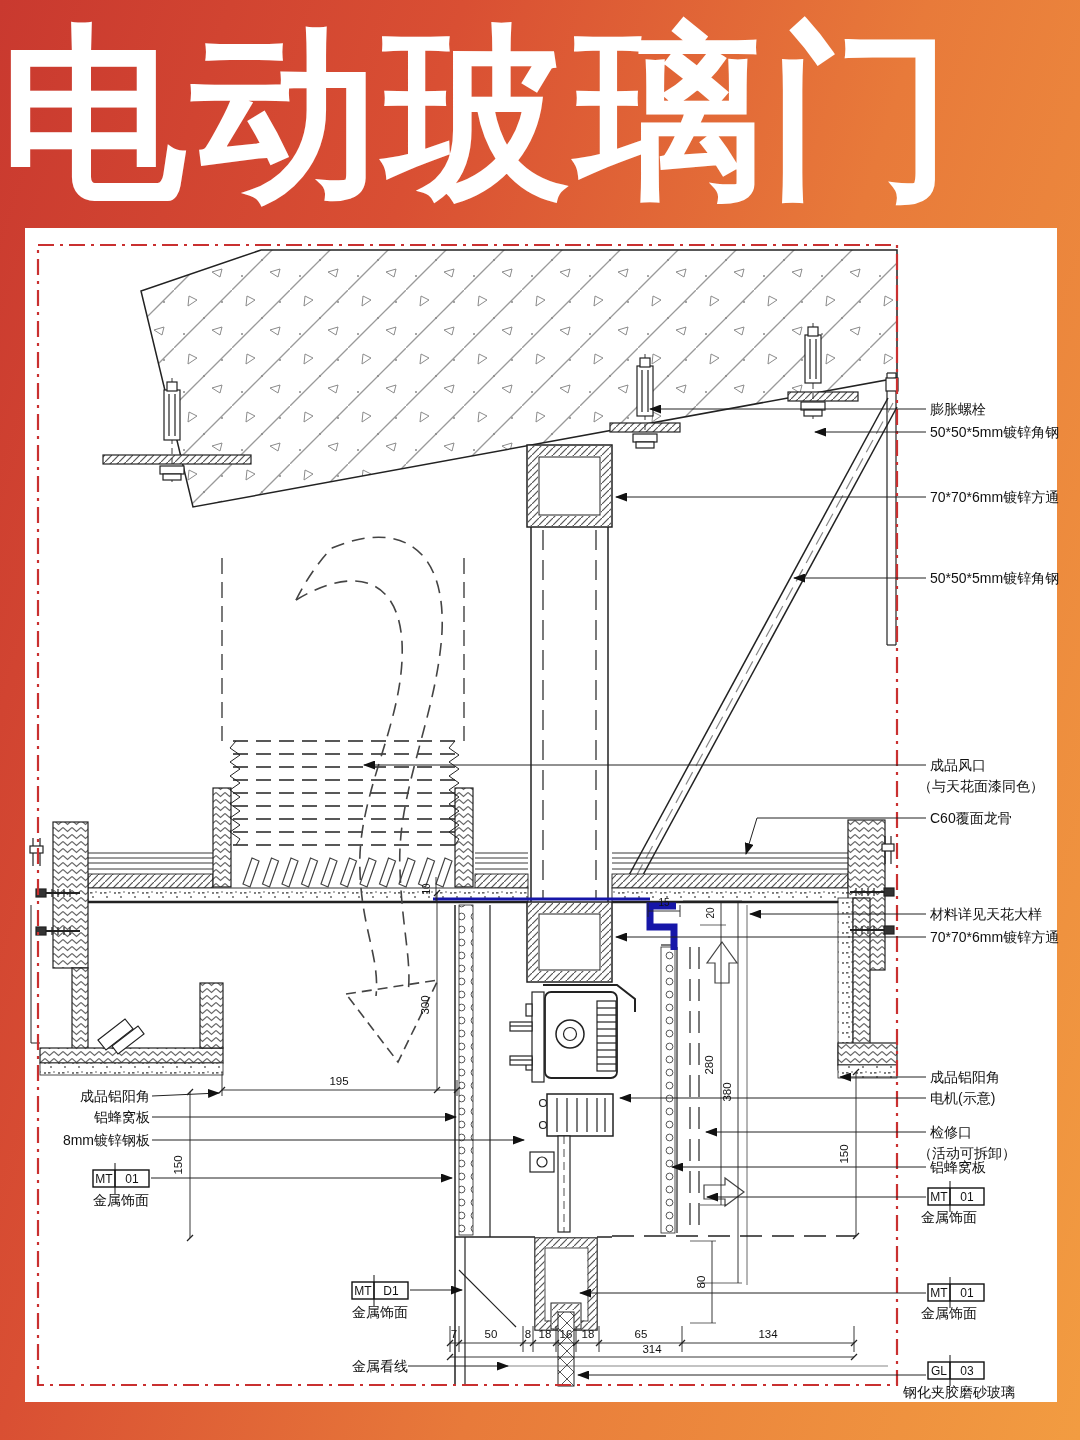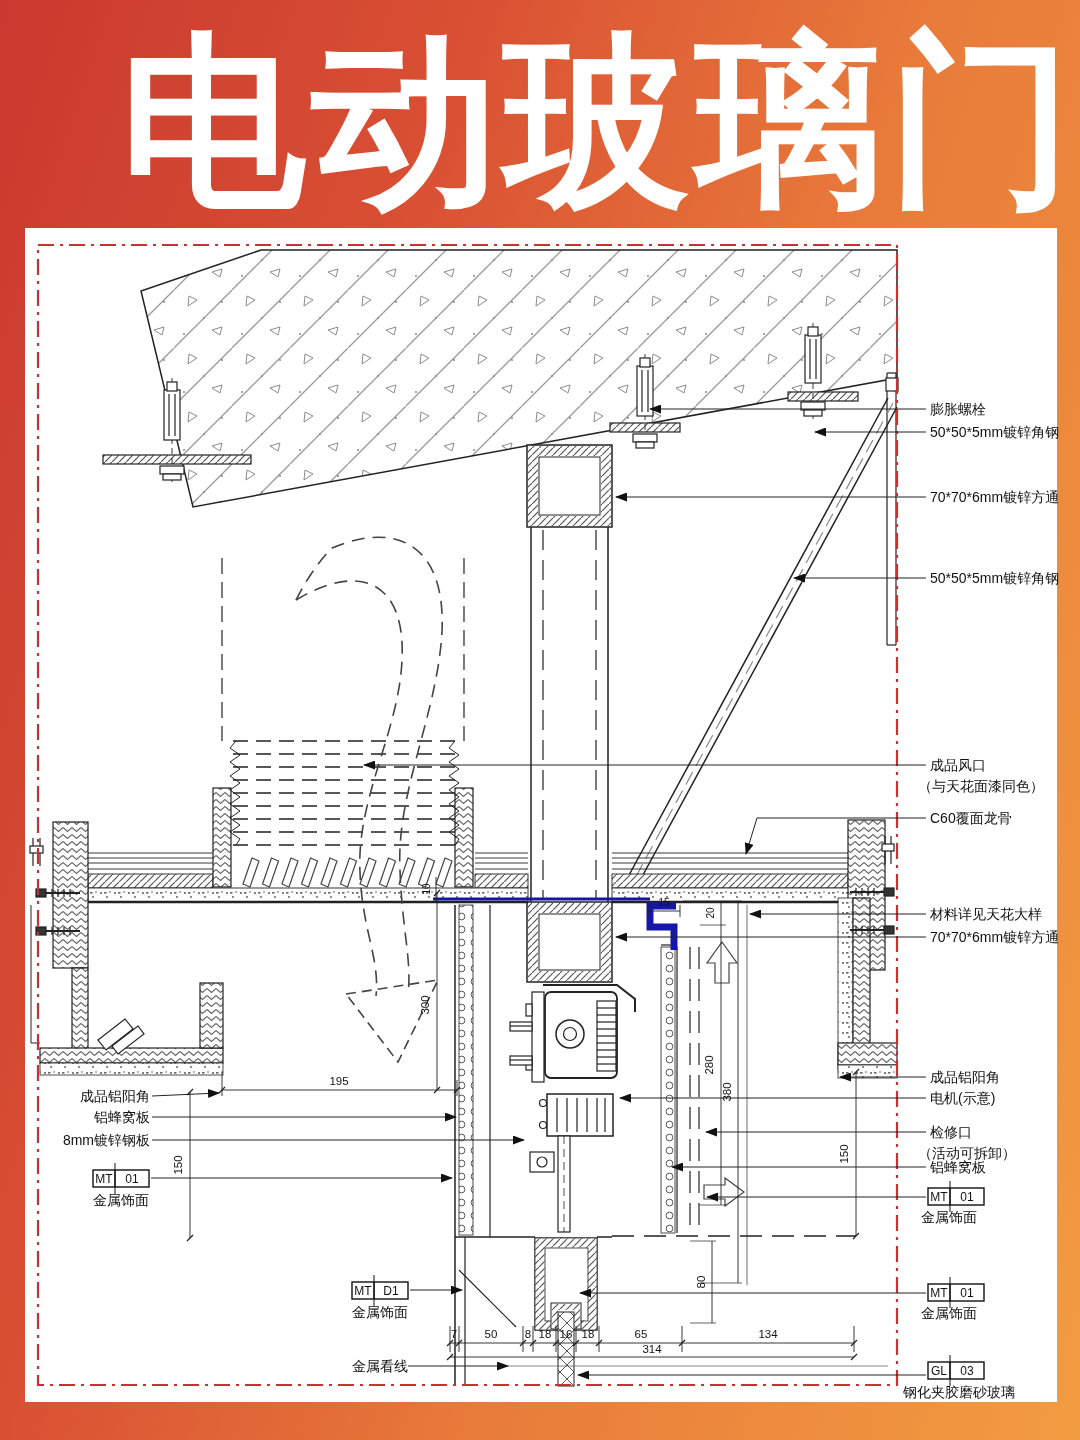--- a/index.html
+++ b/index.html
@@ -1,22 +1,22 @@
 <!DOCTYPE html>
 <html><head>
 <meta charset="utf-8">
 <style>
   html,body{margin:0;padding:0;}
   body{
     width:1080px;height:1440px;position:relative;overflow:hidden;
     background:linear-gradient(108deg,#c9392f 0%,#d94f33 30%,#e87a3a 60%,#f29c41 100%);
     font-family:"Liberation Sans", sans-serif;
   }
-  .hdr{position:absolute;left:0;top:8px;width:1080px;height:228px;
-       display:flex;align-items:center;justify-content:flex-end;}
+  .hdr{position:absolute;left:0;top:0;width:1080px;height:228px;
+       display:flex;align-items:center;justify-content:flex-start;}
   .hdr h1{margin:0;color:#ffffff;font-size:186px;font-weight:bold;
           letter-spacing:6px;white-space:nowrap;line-height:1;}
   .panel{position:absolute;left:25px;top:228px;width:1032px;height:1174px;background:#ffffff;}
   svg{position:absolute;left:0;top:0;}
   svg text{font-family:"Liberation Sans", sans-serif;fill:#111;}
   .lbl{font-size:14px;}
   .dim{font-size:11.5px;}
   .dims{font-size:10px;}
   .tagt{font-size:12px;}
 </style>

